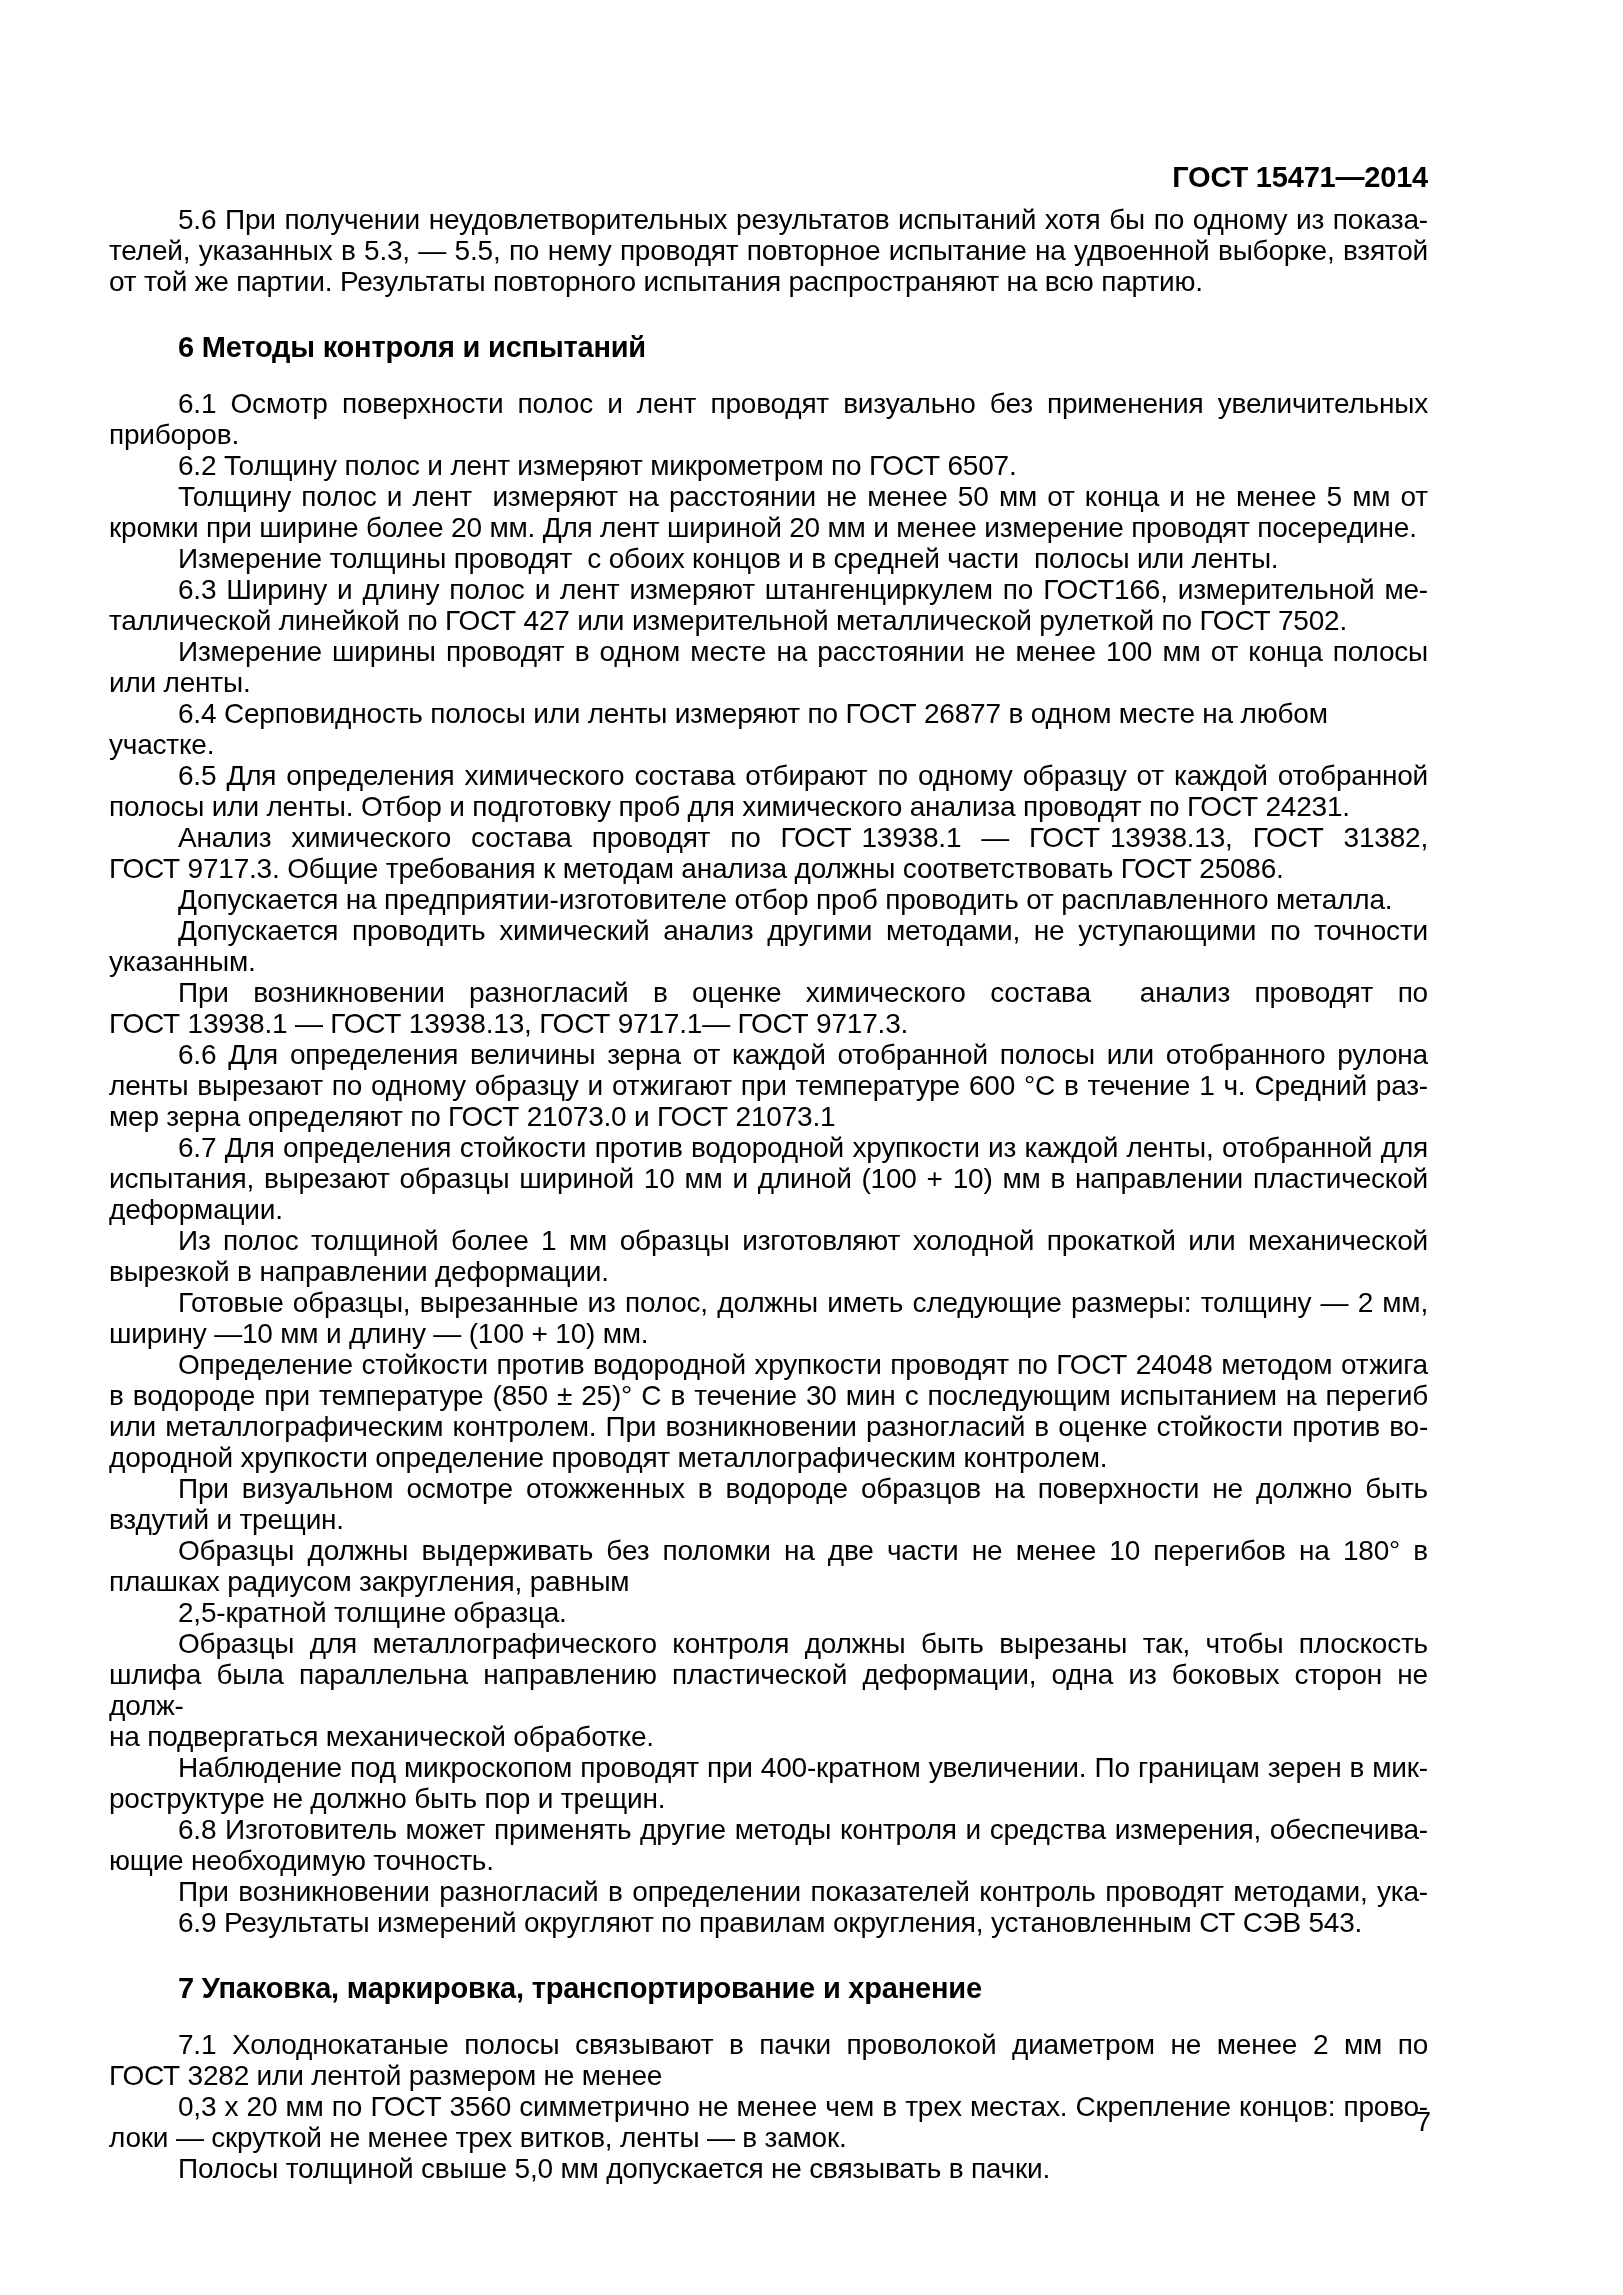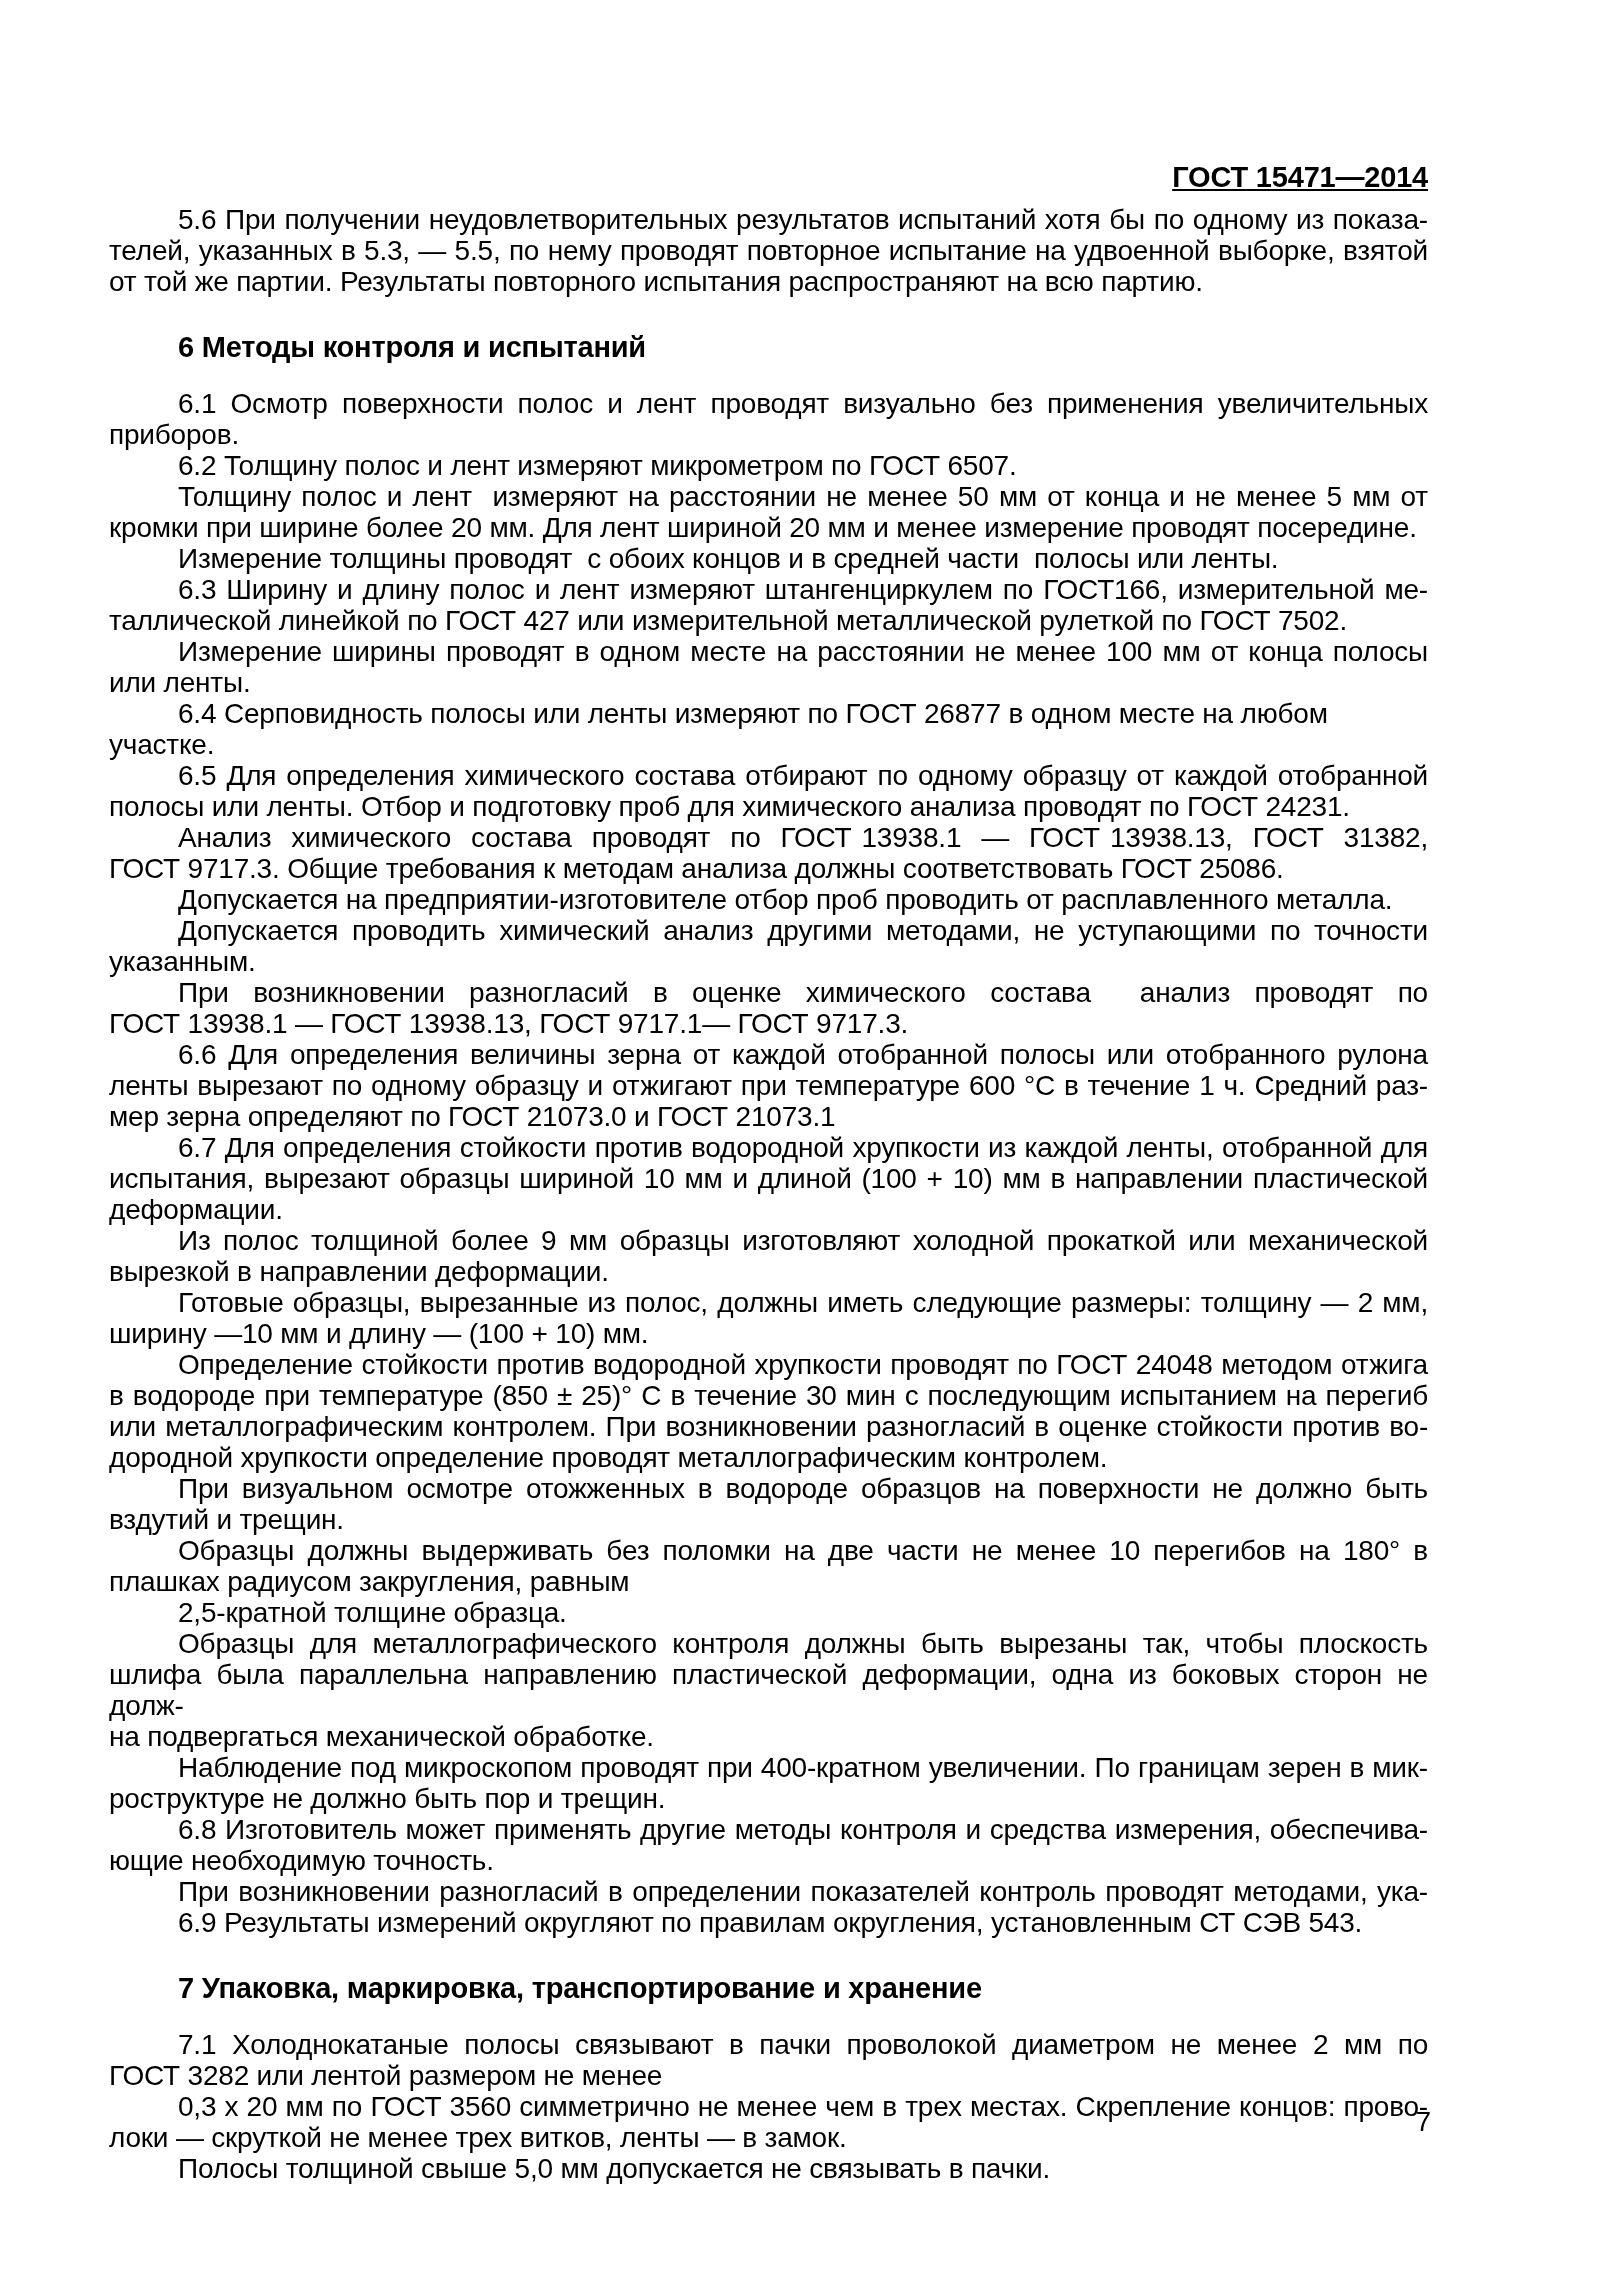--- a/index.html
+++ b/index.html
@@ -16,21 +16,20 @@
     left:109px; top:162px;
     width:1319px;
   }
   .doc-header {
     text-align:right;
     font-weight:bold;
     font-size:29px;
     line-height:31px;
     margin-bottom:10.5px;
     letter-spacing:-0.2px;
-    text-decoration:underline;
   }
   .block { margin:0; }
   .line {
     font-size:28px;
     line-height:31px;
     white-space:pre-wrap;
     letter-spacing:-0.2px;
   }
   .line.j {
     text-align:justify;
@@ -115,21 +114,21 @@
           <div class="line j ind">6.6 Для определения величины зерна от каждой отобранной полосы или отобранного рулона</div>
           <div class="line j">ленты вырезают по одному образцу и отжигают при температуре 600 °С в течение 1 ч. Средний раз-</div>
           <div class="line">мер зерна определяют по ГОСТ 21073.0 и ГОСТ 21073.1</div>
         </div>
         <div class="block para">
           <div class="line j ind">6.7 Для определения стойкости против водородной хрупкости из каждой ленты, отобранной для</div>
           <div class="line j">испытания, вырезают образцы шириной 10 мм и длиной (100 + 10) мм в направлении пластической</div>
           <div class="line">деформации.</div>
         </div>
         <div class="block para">
-          <div class="line j ind">Из полос толщиной более 9 мм образцы изготовляют холодной прокаткой или механической</div>
+          <div class="line j ind">Из полос толщиной более 1 мм образцы изготовляют холодной прокаткой или механической</div>
           <div class="line">вырезкой в направлении деформации.</div>
         </div>
         <div class="block para">
           <div class="line j ind">Готовые образцы, вырезанные из полос, должны иметь следующие размеры: толщину — 2 мм,</div>
           <div class="line">ширину —10 мм и длину — (100 + 10) мм.</div>
         </div>
         <div class="block para">
           <div class="line j ind">Определение стойкости против водородной хрупкости проводят по ГОСТ 24048 методом отжига</div>
           <div class="line j">в водороде при температуре (850 ± 25)° С в течение 30 мин с последующим испытанием на перегиб</div>
           <div class="line j">или металлографическим контролем. При возникновении разногласий в оценке стойкости против во-</div>

